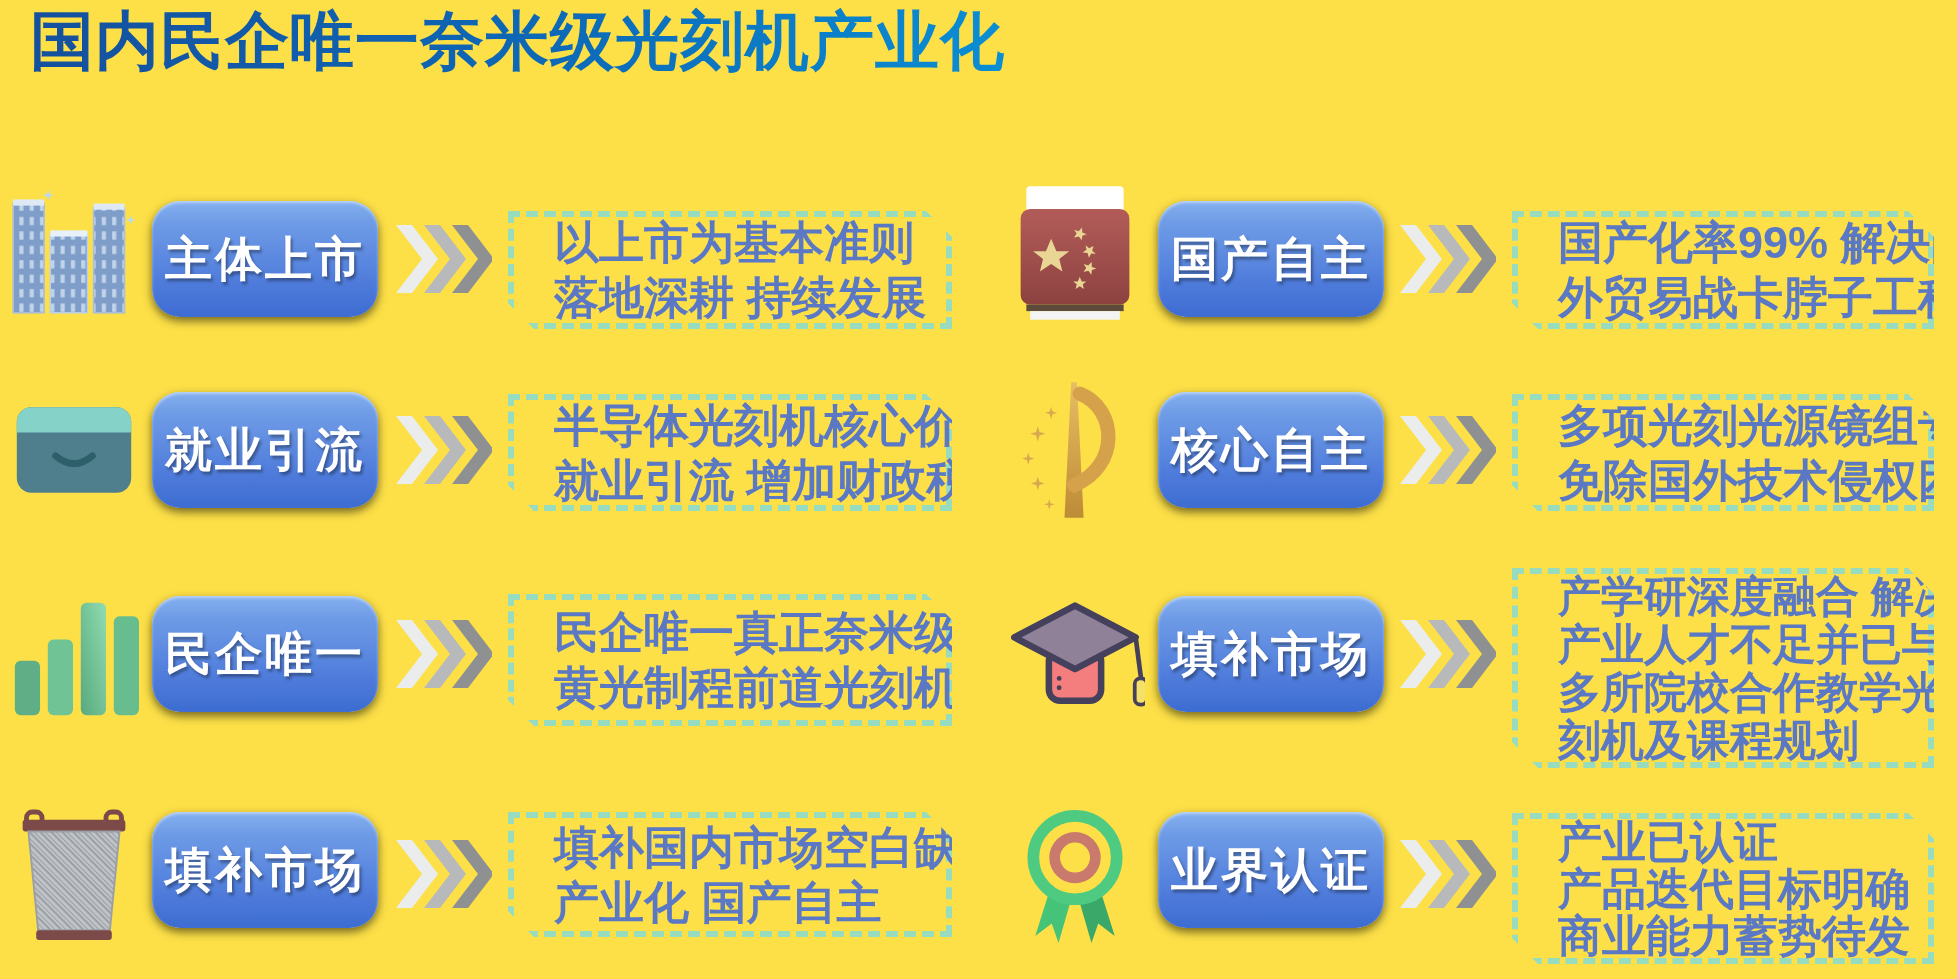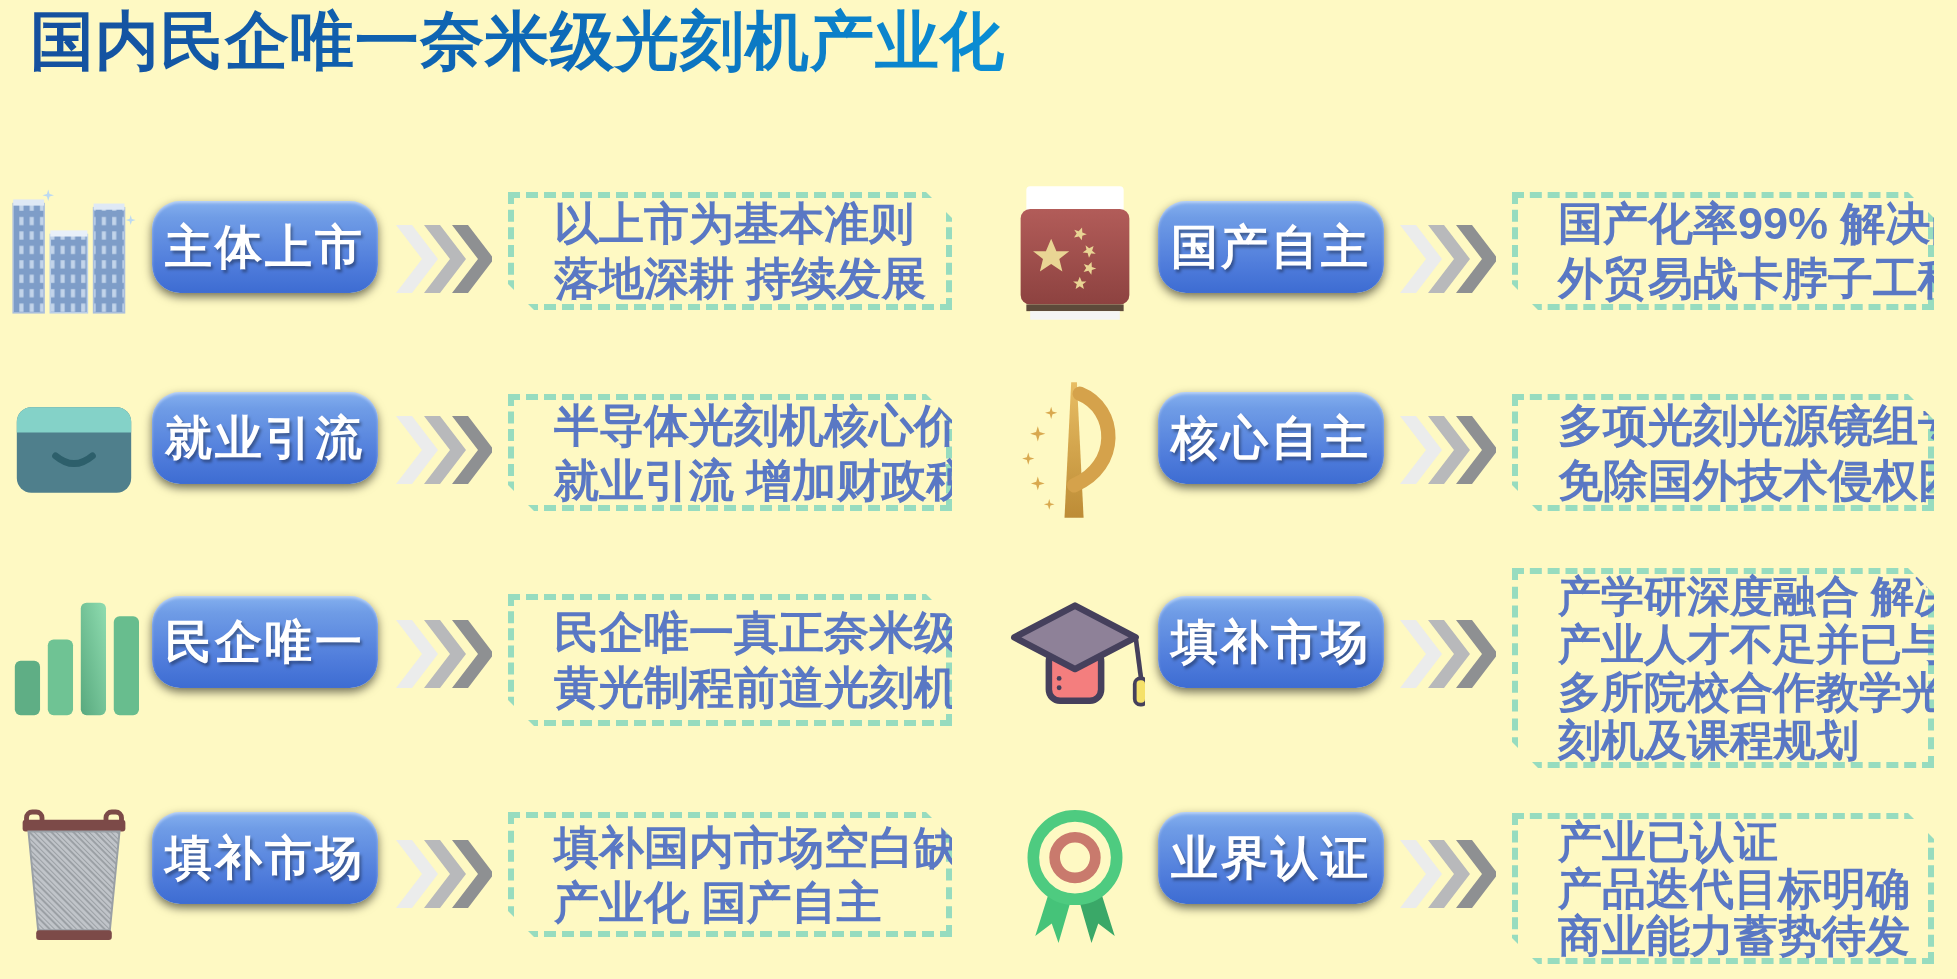--- a/index.html
+++ b/index.html
@@ -1,49 +1,49 @@
 <!DOCTYPE html>
 <html><head>
 <meta charset="utf-8">
 <style>
   html,body{margin:0;padding:0;background:#000;}
   .stage{
-    position:relative;width:1957px;height:979px;background:#fef9c3;overflow:hidden;
+    position:relative;width:1957px;height:979px;background:#fde047;overflow:hidden;
     font-family:"Liberation Sans",sans-serif;
   }
   .title{
     position:absolute;left:30px;top:-2px;
     font-size:64px;font-weight:800;letter-spacing:1px;white-space:nowrap;
     background:linear-gradient(90deg,#15509e 0%,#0d6ab8 55%,#0a8ed4 100%);
     -webkit-background-clip:text;background-clip:text;color:transparent;
   }
   .icon-cell{position:absolute;width:140px;height:140px;display:flex;align-items:center;justify-content:center;}
   .pill{
-    position:absolute;width:226px;height:92px;border-radius:28px;
+    position:absolute;width:226px;height:116px;border-radius:28px;
     background:linear-gradient(180deg,#84b0ef 0%,#6f9ce6 18%,#4f7cdb 70%,#3d6cd2 100%);
     box-shadow:0 4px 10px rgba(0,0,0,.55), inset 0 2px 3px rgba(255,255,255,.45);
     display:flex;align-items:center;justify-content:center;
     color:#fff;font-size:47px;font-weight:800;letter-spacing:3px;
     text-shadow:2px 3px 3px rgba(0,0,0,.35);white-space:nowrap;
   }
   .chev{position:absolute;width:98px;height:72px;}
   .box{
     position:absolute;border:6px dashed #97dcbf;box-sizing:border-box;
     display:flex;flex-direction:column;justify-content:center;
     padding:4px 10px 4px 40px;
     clip-path:polygon(0 0,calc(100% - 26px) 0,100% 26px,100% 100%,26px 100%,0 calc(100% - 26px));
     color:#5a78c4;font-weight:800;font-size:45px;line-height:55px;white-space:nowrap;
   }
   .box.lines-3{line-height:47px;font-size:44px;justify-content:center;}
   .box.lines-4{line-height:48px;font-size:43px;}
   
   .lx-icon{left:4px;}   .lx-pill{left:152px;} .lx-chev{left:394px;} .lx-box{left:508px;width:444px;}
   .rx-icon{left:1005px;}.rx-pill{left:1158px;}.rx-chev{left:1398px;}.rx-box{left:1512px;width:422px;}
   
-  .r1-icon{top:182px;} .r1-pill{top:201px;} .r1-chev{top:223px;} .r1-box{top:192px;height:118px;}
+  .r1-icon{top:182px;} .r1-pill{top:201px;} .r1-chev{top:223px;} .r1-box{top:211px;height:118px;}
   .r2-icon{top:380px;} .r2-pill{top:392px;} .r2-chev{top:414px;} .r2-box{top:394px;height:117px;}
   .r3-icon{top:586px;} .r3-pill{top:596px;} .r3-chev{top:618px;} .r3-box{top:594px;height:132px;}
   .r4-icon{top:806px;} .r4-pill{top:812px;} .r4-chev{top:838px;} .r4-box{top:812px;height:125px;}
   .r3-box-tall{top:568px;height:200px;}
   .r4-box-tall{top:813px;height:151px;}
 </style>
 </head>
 <body>
 
 <div class="stage">

